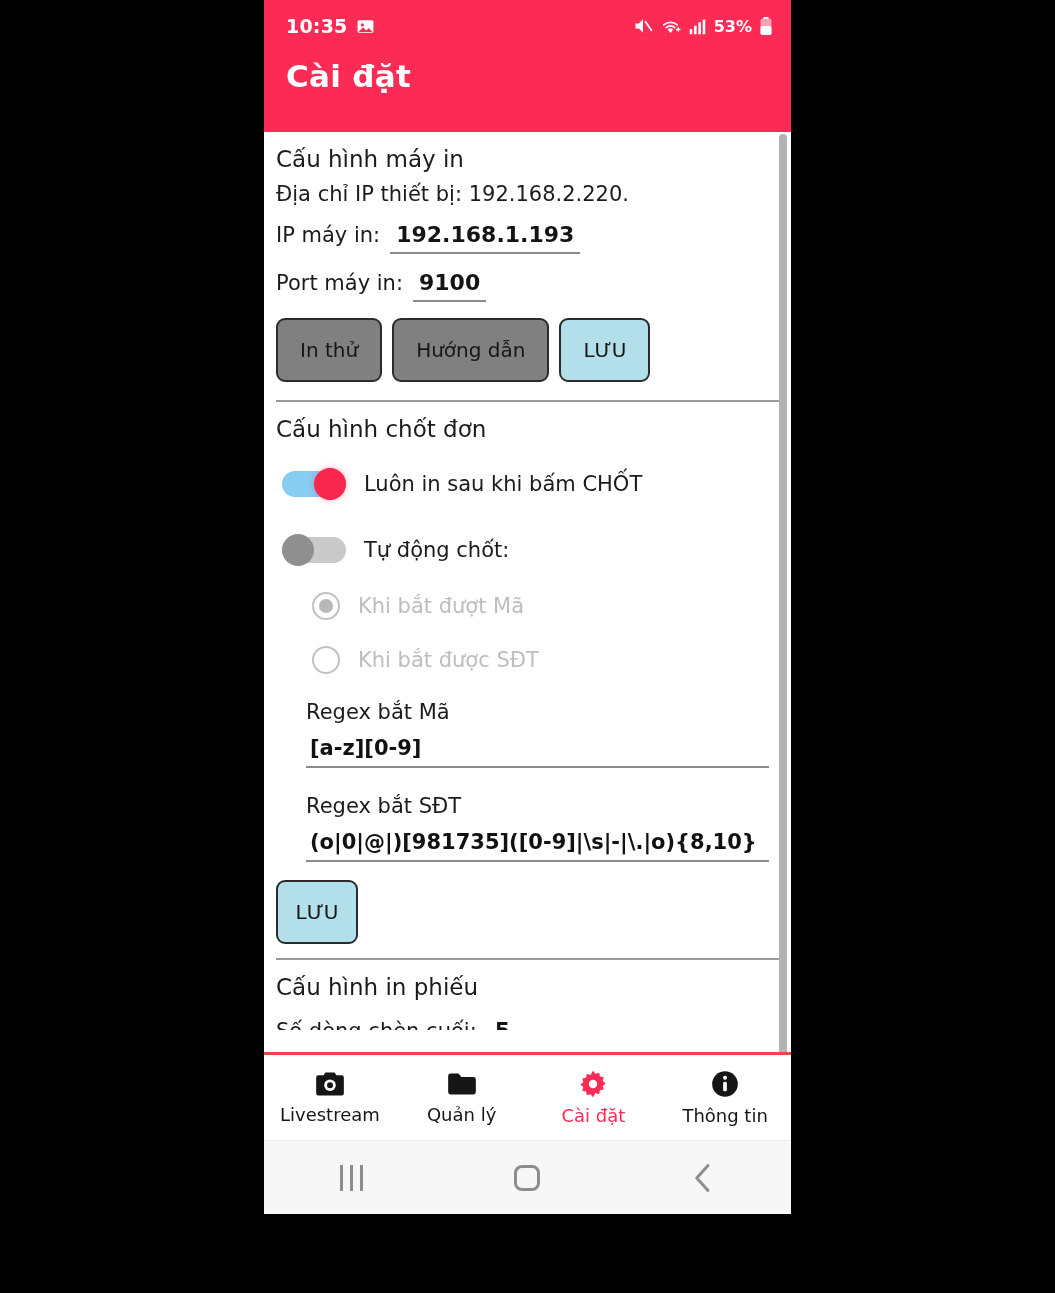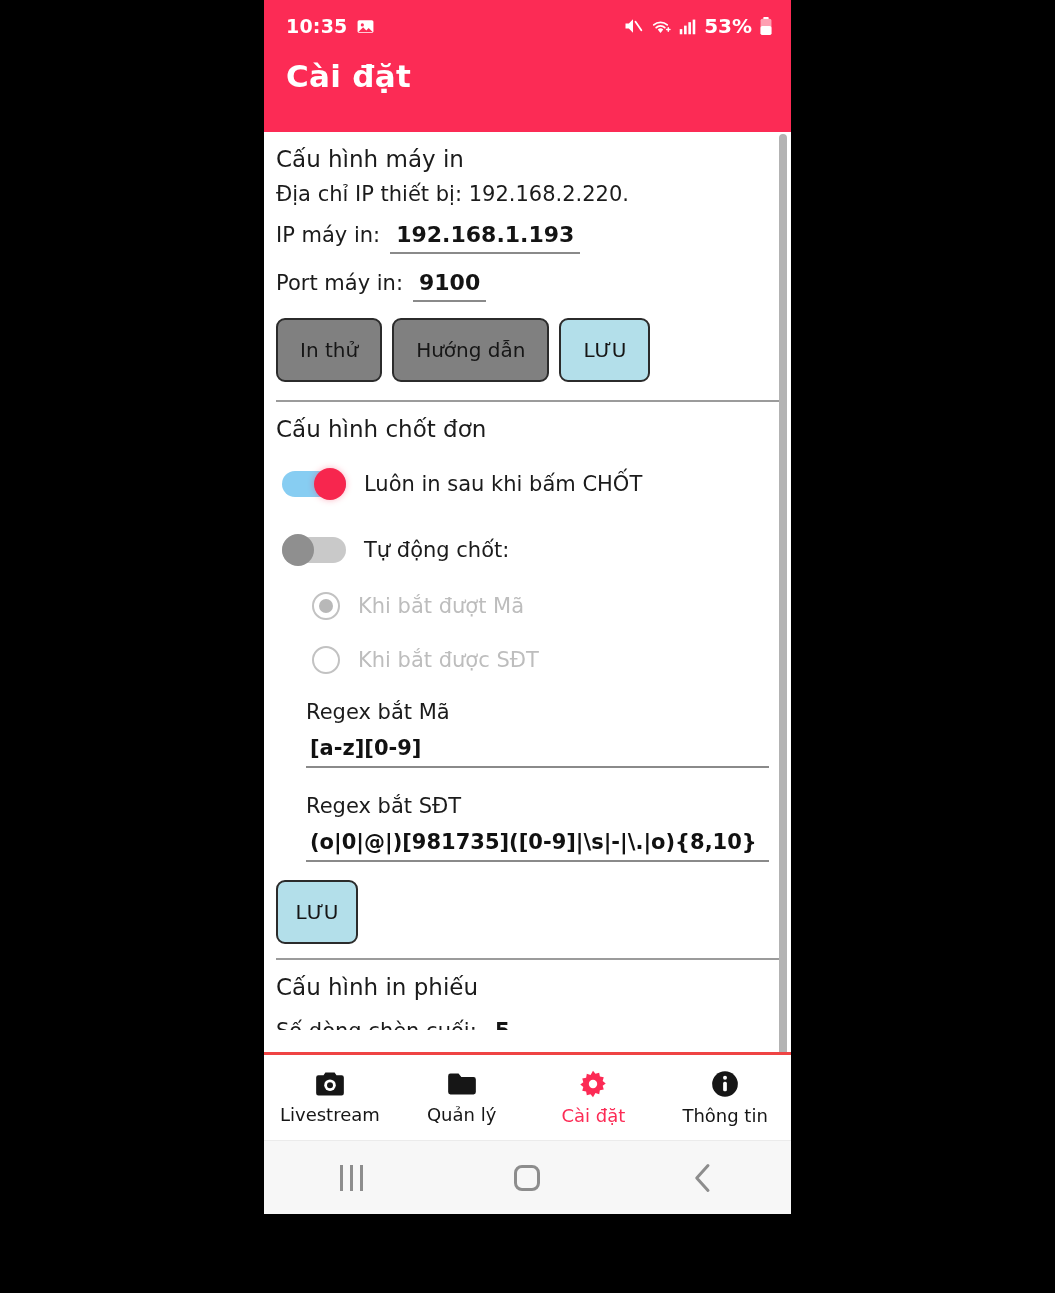--- a/index.html
+++ b/index.html
@@ -23,21 +23,21 @@
     height: 52px;
     background: var(--brand);
     display: flex; align-items: center;
     padding: 0 18px 0 22px;
     color: #ffffff;
     flex: 0 0 auto;
   }
   .sb-time { font-size: 19px; font-weight: 700; letter-spacing: .2px; }
   .sb-left { display: flex; align-items: center; gap: 9px; }
   .sb-right { margin-left: auto; display: flex; align-items: center; gap: 7px; }
-  .sb-pct { font-size: 20px; font-weight: 700; }
+  .sb-pct { font-size: 16px; font-weight: 700; }
   .sb-ico { display: block; }
 
   
   .appbar {
     background: var(--brand);
     height: 80px;
     display: flex; align-items: flex-start;
     padding: 6px 0 0 22px;
     flex: 0 0 auto;
   }

